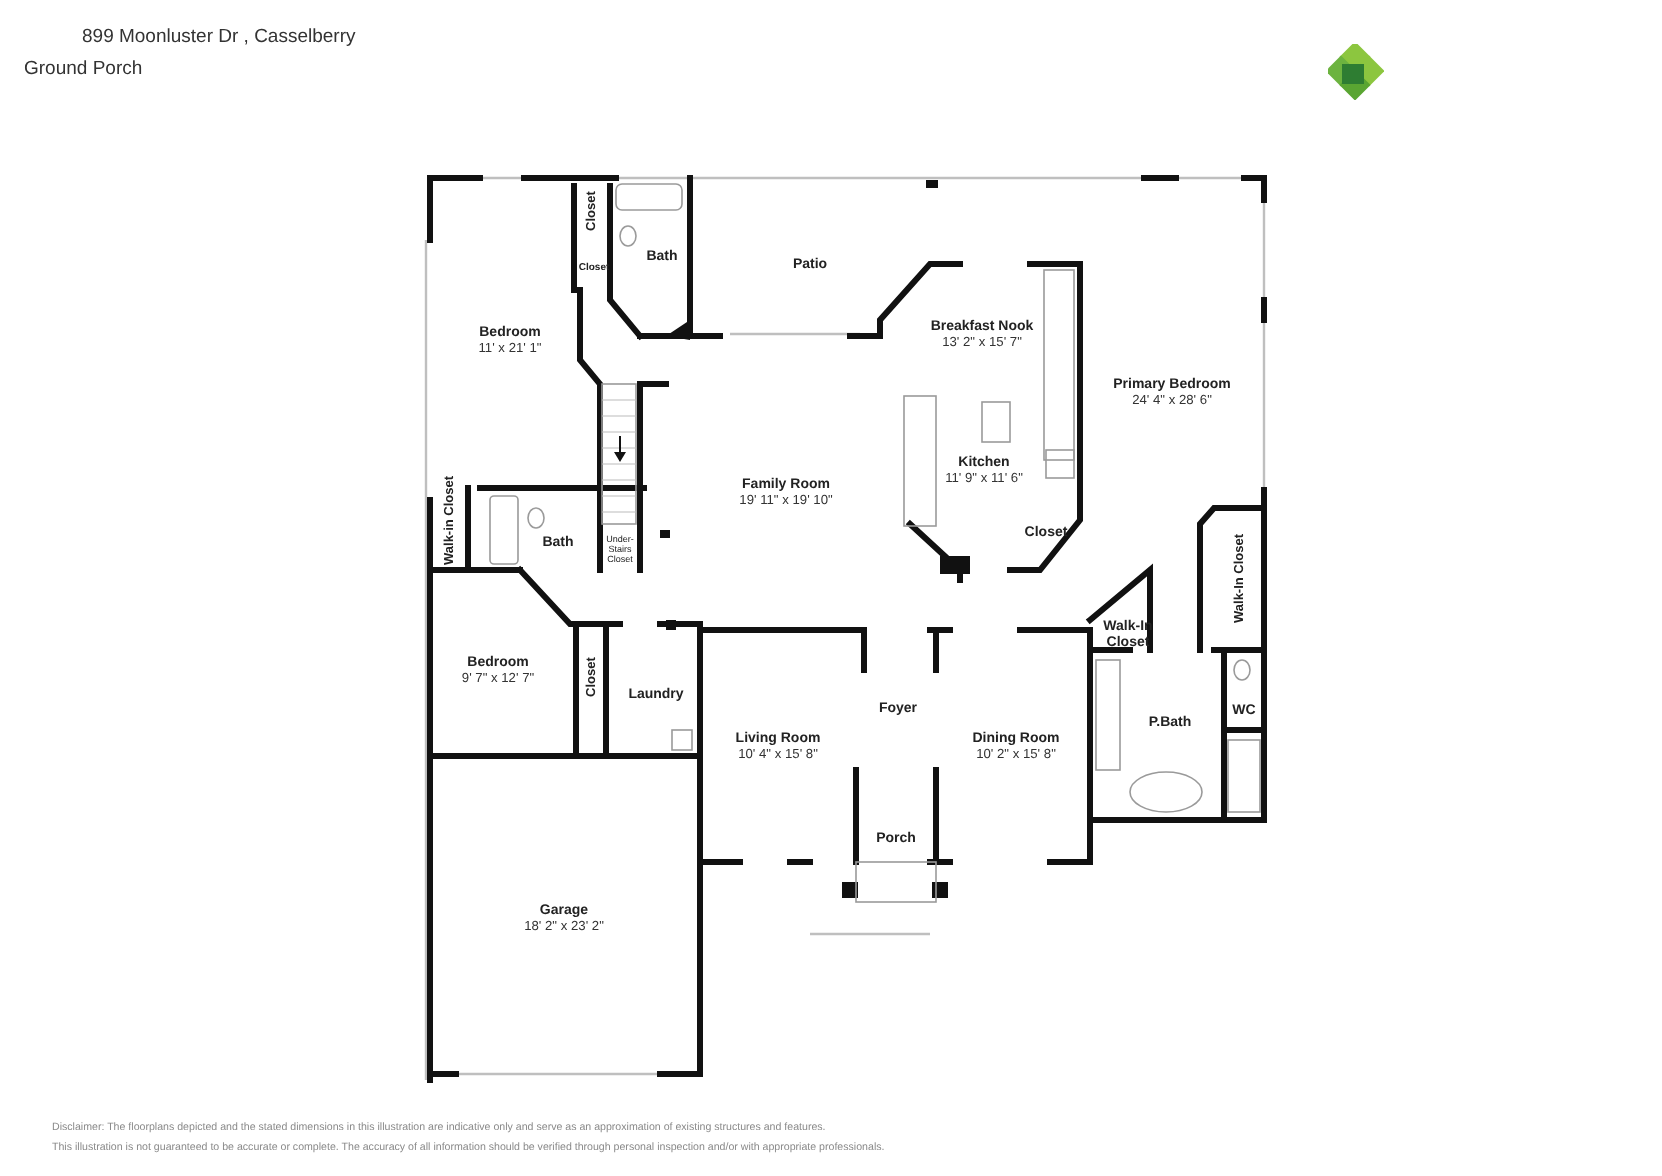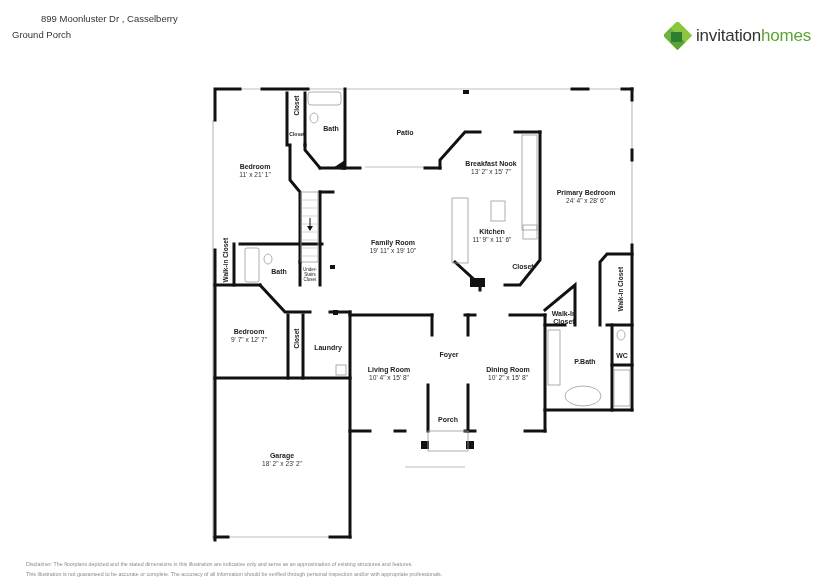--- a/index.html
+++ b/index.html
@@ -21,21 +21,20 @@
 <div class="hdr" style="top:29px;">Ground Porch</div>
 
 <div class="logo">
   <svg width="28" height="28" viewBox="0 0 28 28">
     <rect x="8" y="1" width="11" height="11" transform="rotate(45 13.5 6.5)" fill="#8cc63f"></rect>
     <rect x="15" y="8" width="11" height="11" transform="rotate(45 20.5 13.5)" fill="#8cc63f"></rect>
     <rect x="1" y="8" width="11" height="11" transform="rotate(45 6.5 13.5)" fill="#6cb33f"></rect>
     <rect x="8" y="15" width="11" height="11" transform="rotate(45 13.5 20.5)" fill="#5aa532"></rect>
     <rect x="7" y="10" width="11" height="10" fill="#2e7d32"></rect>
   </svg>
-  <span class="logo-text"><span>invitation</span><span class="homes">homes</span></span>
 </div>
 
 <svg class="plan" width="831" height="588" viewBox="0 0 831 588">
   <g stroke="#bfbfbf" stroke-width="1.2" fill="none">
     <line x1="215" y1="89" x2="632" y2="89"></line>
     <line x1="632" y1="89" x2="632" y2="410"></line>
     <line x1="213" y1="120" x2="213" y2="540"></line>
     <line x1="365" y1="167" x2="430" y2="167"></line>
     <line x1="405" y1="467" x2="465" y2="467"></line>
     <line x1="228" y1="537" x2="330" y2="537"></line>

